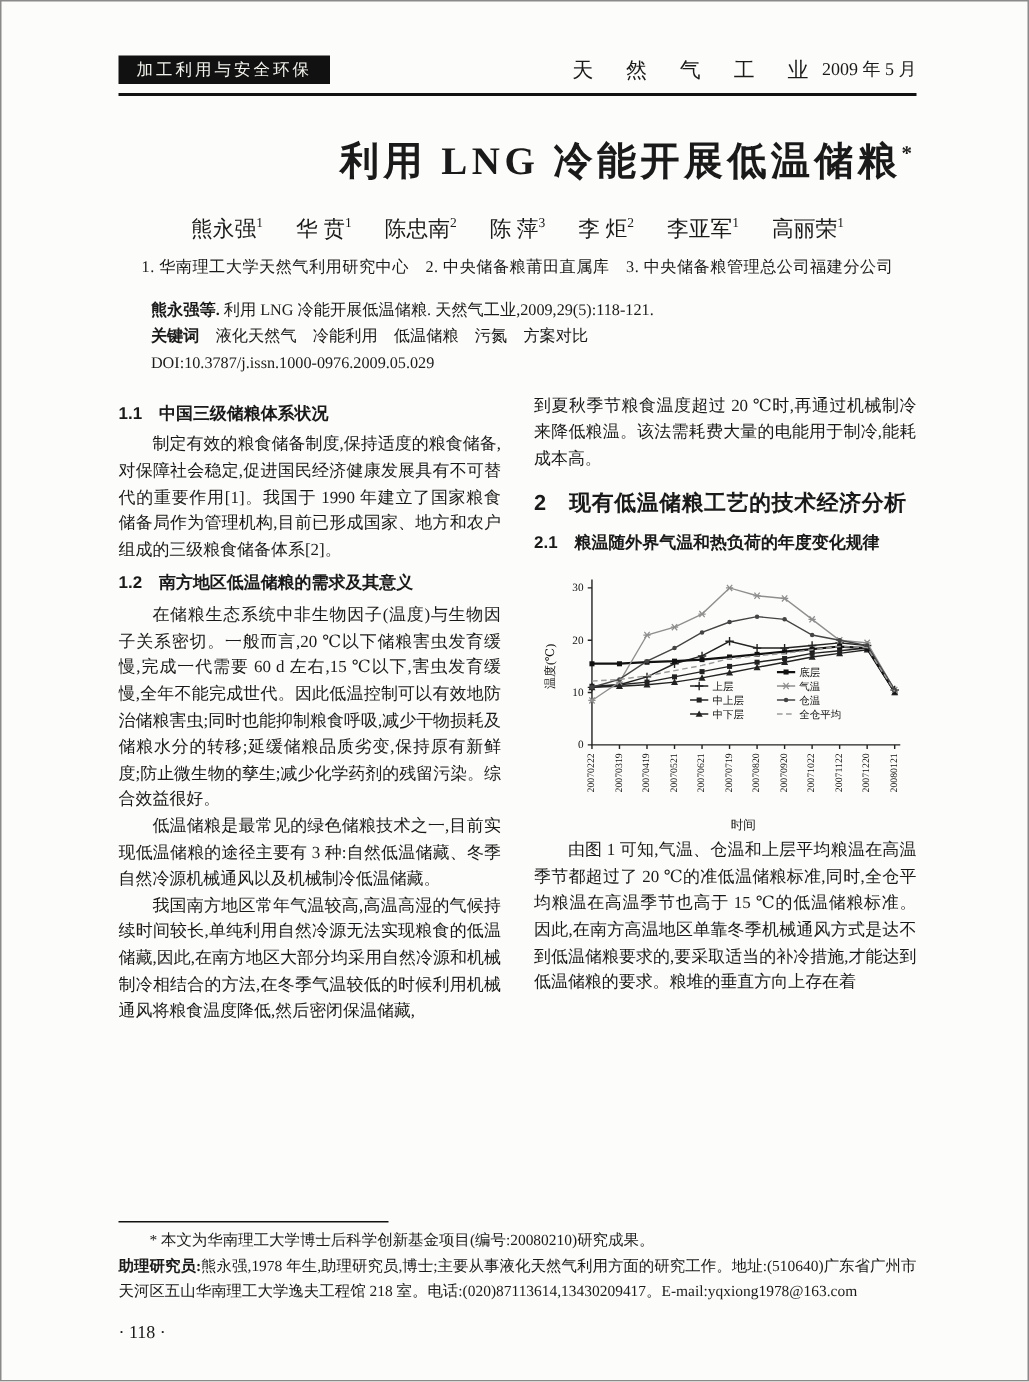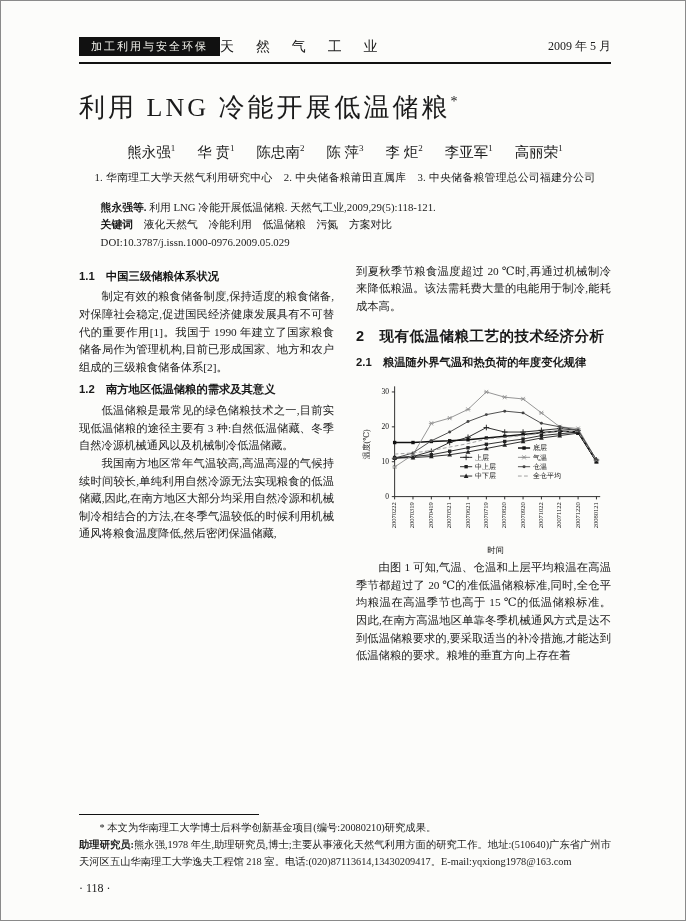--- a/index.html
+++ b/index.html
@@ -3,25 +3,25 @@
 <meta charset="utf-8">
 <style>
   html,body{margin:0;padding:0;}
   body{background:#d8d8d8;font-family:"Liberation Serif","DejaVu Serif",serif;color:#1a1a1a;}
   .page{width:686px;height:921px;box-sizing:border-box;background:#fcfcfa;border:1px solid #8a8a8a;
         margin:0 auto;padding:36px 74px 24px 78px;overflow:hidden;display:flex;flex-direction:column;}
   
   .hdr{display:flex;align-items:center;}
   .badge{background:#111;color:#f4f4ee;font-family:"Liberation Sans",sans-serif;font-size:11px;
          padding:2px 12px;letter-spacing:2px;white-space:nowrap;}
-  .journal{flex:1;text-align:left;font-size:14px;letter-spacing:9px;font-family:"Liberation Sans",sans-serif;}
+  .journal{flex:1;text-align:right;font-size:14px;letter-spacing:9px;font-family:"Liberation Sans",sans-serif;}
   .issue{font-size:12px;white-space:nowrap;}
   .hdr-rule{border-top:2.5px solid #111;margin-top:6px;}
   
-  .title{text-align:left;font-size:26px;letter-spacing:3px;margin:26px 0 0;font-weight:normal;}
+  .title{text-align:right;font-size:26px;letter-spacing:3px;margin:26px 0 0;font-weight:bold;}
   .star{font-size:14px;vertical-align:super;}
   .authors{margin-top:18px;font-size:14.5px;display:flex;justify-content:center;gap:22px;}
   .author sup{font-size:9px;}
   .affil{text-align:center;font-size:10.8px;margin-top:9px;letter-spacing:0.3px;}
   
   .meta{margin-top:14px;font-size:10.8px;line-height:1.6;text-align:justify;}
   .meta p{margin:0;text-indent:2em;}
   .lbl{margin-right:1em;}
   
   .columns{display:flex;gap:22px;margin-top:12px;flex:1;font-size:11.3px;line-height:1.56;
@@ -71,20 +71,21 @@
     <p><b>熊永强等.</b><span> 利用 LNG 冷能开展低温储粮. 天然气工业,2009,29(5):118-121.</span></p>
     <p><b class="lbl">关键词</b><span>液化天然气　冷能利用　低温储粮　污氮　方案对比</span></p>
     <p>DOI:10.3787/j.issn.1000-0976.2009.05.029</p>
   </div>
 
   <div class="columns">
     <div class="col">
       <h3>1.1　中国三级储粮体系状况</h3>
       <p class="ind">制定有效的粮食储备制度,保持适度的粮食储备,对保障社会稳定,促进国民经济健康发展具有不可替代的重要作用[1]。我国于 1990 年建立了国家粮食储备局作为管理机构,目前已形成国家、地方和农户组成的三级粮食储备体系[2]。</p>
       <h3>1.2　南方地区低温储粮的需求及其意义</h3>
+      <p class="ind">在储粮生态系统中非生物因子(温度)与生物因子关系密切。一般而言,20 ℃以下储粮害虫发育缓慢,完成一代需要 60 d 左右,15 ℃以下,害虫发育缓慢,全年不能完成世代。因此低温控制可以有效地防治储粮害虫;同时也能抑制粮食呼吸,减少干物损耗及储粮水分的转移;延缓储粮品质劣变,保持原有新鲜度;防止微生物的孳生;减少化学药剂的残留污染。综合效益很好。</p>
       <p class="ind">低温储粮是最常见的绿色储粮技术之一,目前实现低温储粮的途径主要有 3 种:自然低温储藏、冬季自然冷源机械通风以及机械制冷低温储藏。</p>
       <p class="ind">我国南方地区常年气温较高,高温高湿的气候持续时间较长,单纯利用自然冷源无法实现粮食的低温储藏,因此,在南方地区大部分均采用自然冷源和机械制冷相结合的方法,在冬季气温较低的时候利用机械通风将粮食温度降低,然后密闭保温储藏,</p>
     </div>
     <div class="col">
       <p>到夏秋季节粮食温度超过 20 ℃时,再通过机械制冷来降低粮温。该法需耗费大量的电能用于制冷,能耗成本高。</p>
       <h2>2　现有低温储粮工艺的技术经济分析</h2>
       <h3>2.1　粮温随外界气温和热负荷的年度变化规律</h3>
       <figure>
         <svg id="chart" viewBox="0 0 262 192" xmlns="http://www.w3.org/2000/svg">
             <path d="M36 10 L36 128 L256 128" fill="none" stroke="#222" stroke-width="1"></path>

